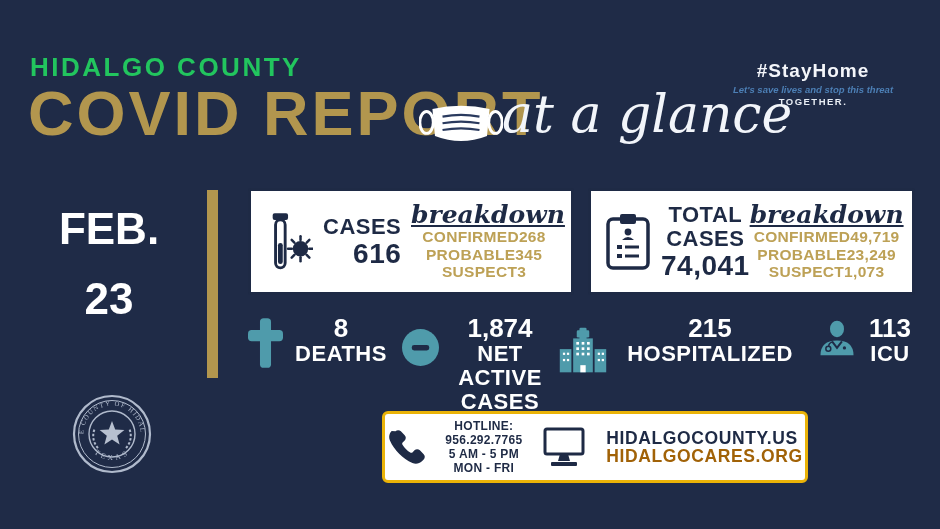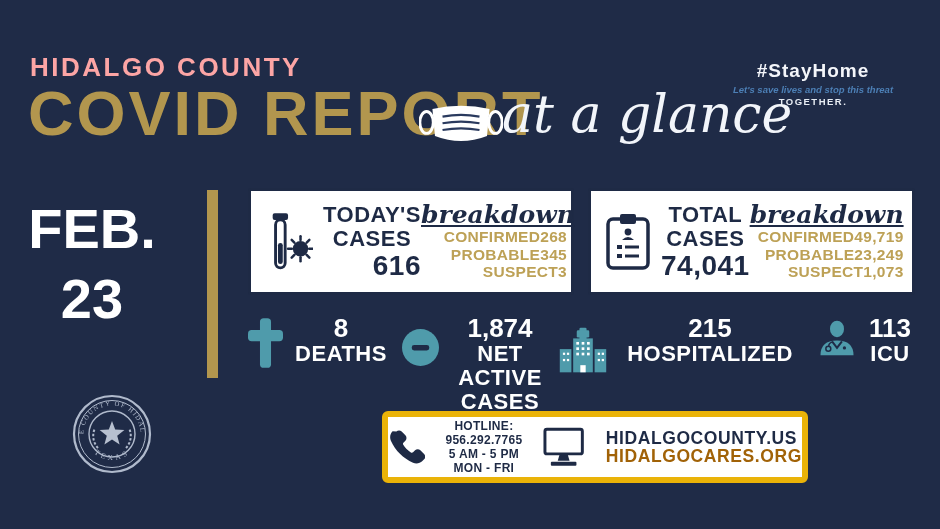--- a/index.html
+++ b/index.html
@@ -6,69 +6,69 @@
   html,body { background:#10182c; }
   .canvas {
     position:relative; width:940px; height:529px; overflow:hidden;
     background:#1f2b47;
     font-family:"Liberation Sans", sans-serif;
   }
   .abs { position:absolute; }
 
   
   .county { left:30px; top:52px; font-size:26px; font-weight:700;
-            letter-spacing:2.5px; color:#fca5a5; }
+            letter-spacing:2.5px; color:#22c55e; }
   .title  { left:28px; top:80px; font-size:63px; font-weight:700;
             letter-spacing:3px; color:#b2964e; line-height:66px; }
   .mask-icon { left:419px; top:100px; z-index:5; }
   .tagline { left:502px; top:84px; font-family:"DejaVu Serif", serif;
              font-style:italic; font-size:52px; color:#f2f5fa; z-index:4; }
   .stayhome { right:32px; top:60px; width:190px; text-align:center; }
   .stayhome .tag { font-size:19px; font-weight:700; color:#f4f6fa; letter-spacing:1px; }
   .stayhome .sub { font-size:9.5px; font-style:italic; color:#4c7fb5; font-weight:700; margin-top:2px; }
   .stayhome .tog { font-size:9.5px; color:#e8edf4; letter-spacing:1.5px; margin-top:1px; font-weight:700; }
 
   
-  .date { left:10px; top:194px; width:164px; text-align:center;
-          color:#ffffff; font-weight:700; font-size:56px; line-height:70px; }
+  .date { left:27px; top:194px; width:164px; text-align:center;
+          color:#ffffff; font-weight:700; font-size:44px; line-height:70px; }
   .divider { left:207px; top:190px; width:11px; height:188px; background:#b2964e; }
 
   
   .card { background:#ffffff; border:3px solid #1e2a45; border-radius:3px;
           display:flex; align-items:center; padding:6px 14px; }
   .card-today { left:248px; top:188px; width:326px; height:107px; }
   .card-total { left:588px; top:188px; width:327px; height:107px; }
   .card-left { display:flex; align-items:center; gap:10px; flex:1; }
   .card-title { text-align:center; color:#1e2a45; font-weight:700;
                 font-size:22px; line-height:24px; letter-spacing:0.5px; }
   .card-value { font-size:28px; line-height:30px; letter-spacing:0.5px;text-align:right; }
   .breakdown { width:146px; }
   .card-total .breakdown { width:180px; }
   .bk-title { font-family:"DejaVu Serif", serif; font-style:italic; font-weight:700;
               font-size:25px; color:#1e2a45; text-align:center; line-height:26px;text-decoration:underline; }
-  .bk-row { display:flex; justify-content:flex-end; color:#bda156;
+  .bk-row { display:flex; justify-content:center; color:#bda156;
             font-weight:700; font-size:15.5px; line-height:17.5px; letter-spacing:0.3px; }
 
   
   .stat-text { text-align:center; color:#ffffff; font-weight:700; }
   .stat-value { font-size:26px; line-height:28px; }
   .stat-label { font-size:22px; line-height:24px; letter-spacing:0.5px; }
   .st1 { left:285px; top:314px; width:112px; }
   .st2 { left:441px; top:314px; width:118px; }
   .st3 { left:614px; top:314px; width:192px; }
   .st4 { left:856px; top:314px; width:68px; }
   .ic-cross  { left:248px; top:317px; }
   .ic-minus  { left:402px; top:329px; }
   .ic-hosp   { left:558px; top:327px; }
   .ic-doc    { left:818px; top:317px; }
 
   
   .seal { left:72px; top:394px; }
   .hotline-card { left:382px; top:411px; width:426px; height:72px;
-                  background:#ffffff; border:6px solid #eab308; border-radius:6px;
+                  background:#ffffff; border:3px solid #eab308; border-radius:6px;
                   display:flex; align-items:center; justify-content:center; gap:20px; }
   .hot-text { text-align:center; color:#1e2a45; font-weight:700;
               font-size:12px; line-height:14px; letter-spacing:0.3px; }
   .sites { font-weight:700; font-size:17.5px; line-height:18px; letter-spacing:0.6px; }
   .site1 { color:#1e2a45; }
   .site2 { color:#a16207; }
   .footnote { right:33px; top:499px; font-size:12.5px; color:#e6ebf2; }
 </style>
 </head>
 <body>
@@ -113,21 +113,20 @@
             <line x1="43.4" y1="44.4" x2="46.2" y2="47.2"></line>
           <line x1="37" y1="47" x2="37" y2="51"></line>
             <line x1="30.6" y1="44.4" x2="27.8" y2="47.2"></line>
           <line x1="28" y1="38" x2="24" y2="38"></line>
             <line x1="30.6" y1="31.6" x2="27.8" y2="28.8"></line>
           <line x1="37" y1="29" x2="37" y2="25"></line>
             <line x1="43.4" y1="31.6" x2="46.2" y2="28.8"></line>
         </g>
       </svg>
       <div class="card-title">
-        <div>TODAY'S</div>
         <div>CASES</div>
         <div class="card-value">616</div>
       </div>
     </div>
     <div class="breakdown">
       <div class="bk-title">breakdown</div>
       <div class="bk-row">
         <span>CONFIRMED</span>
         <span>268</span>
       </div>

